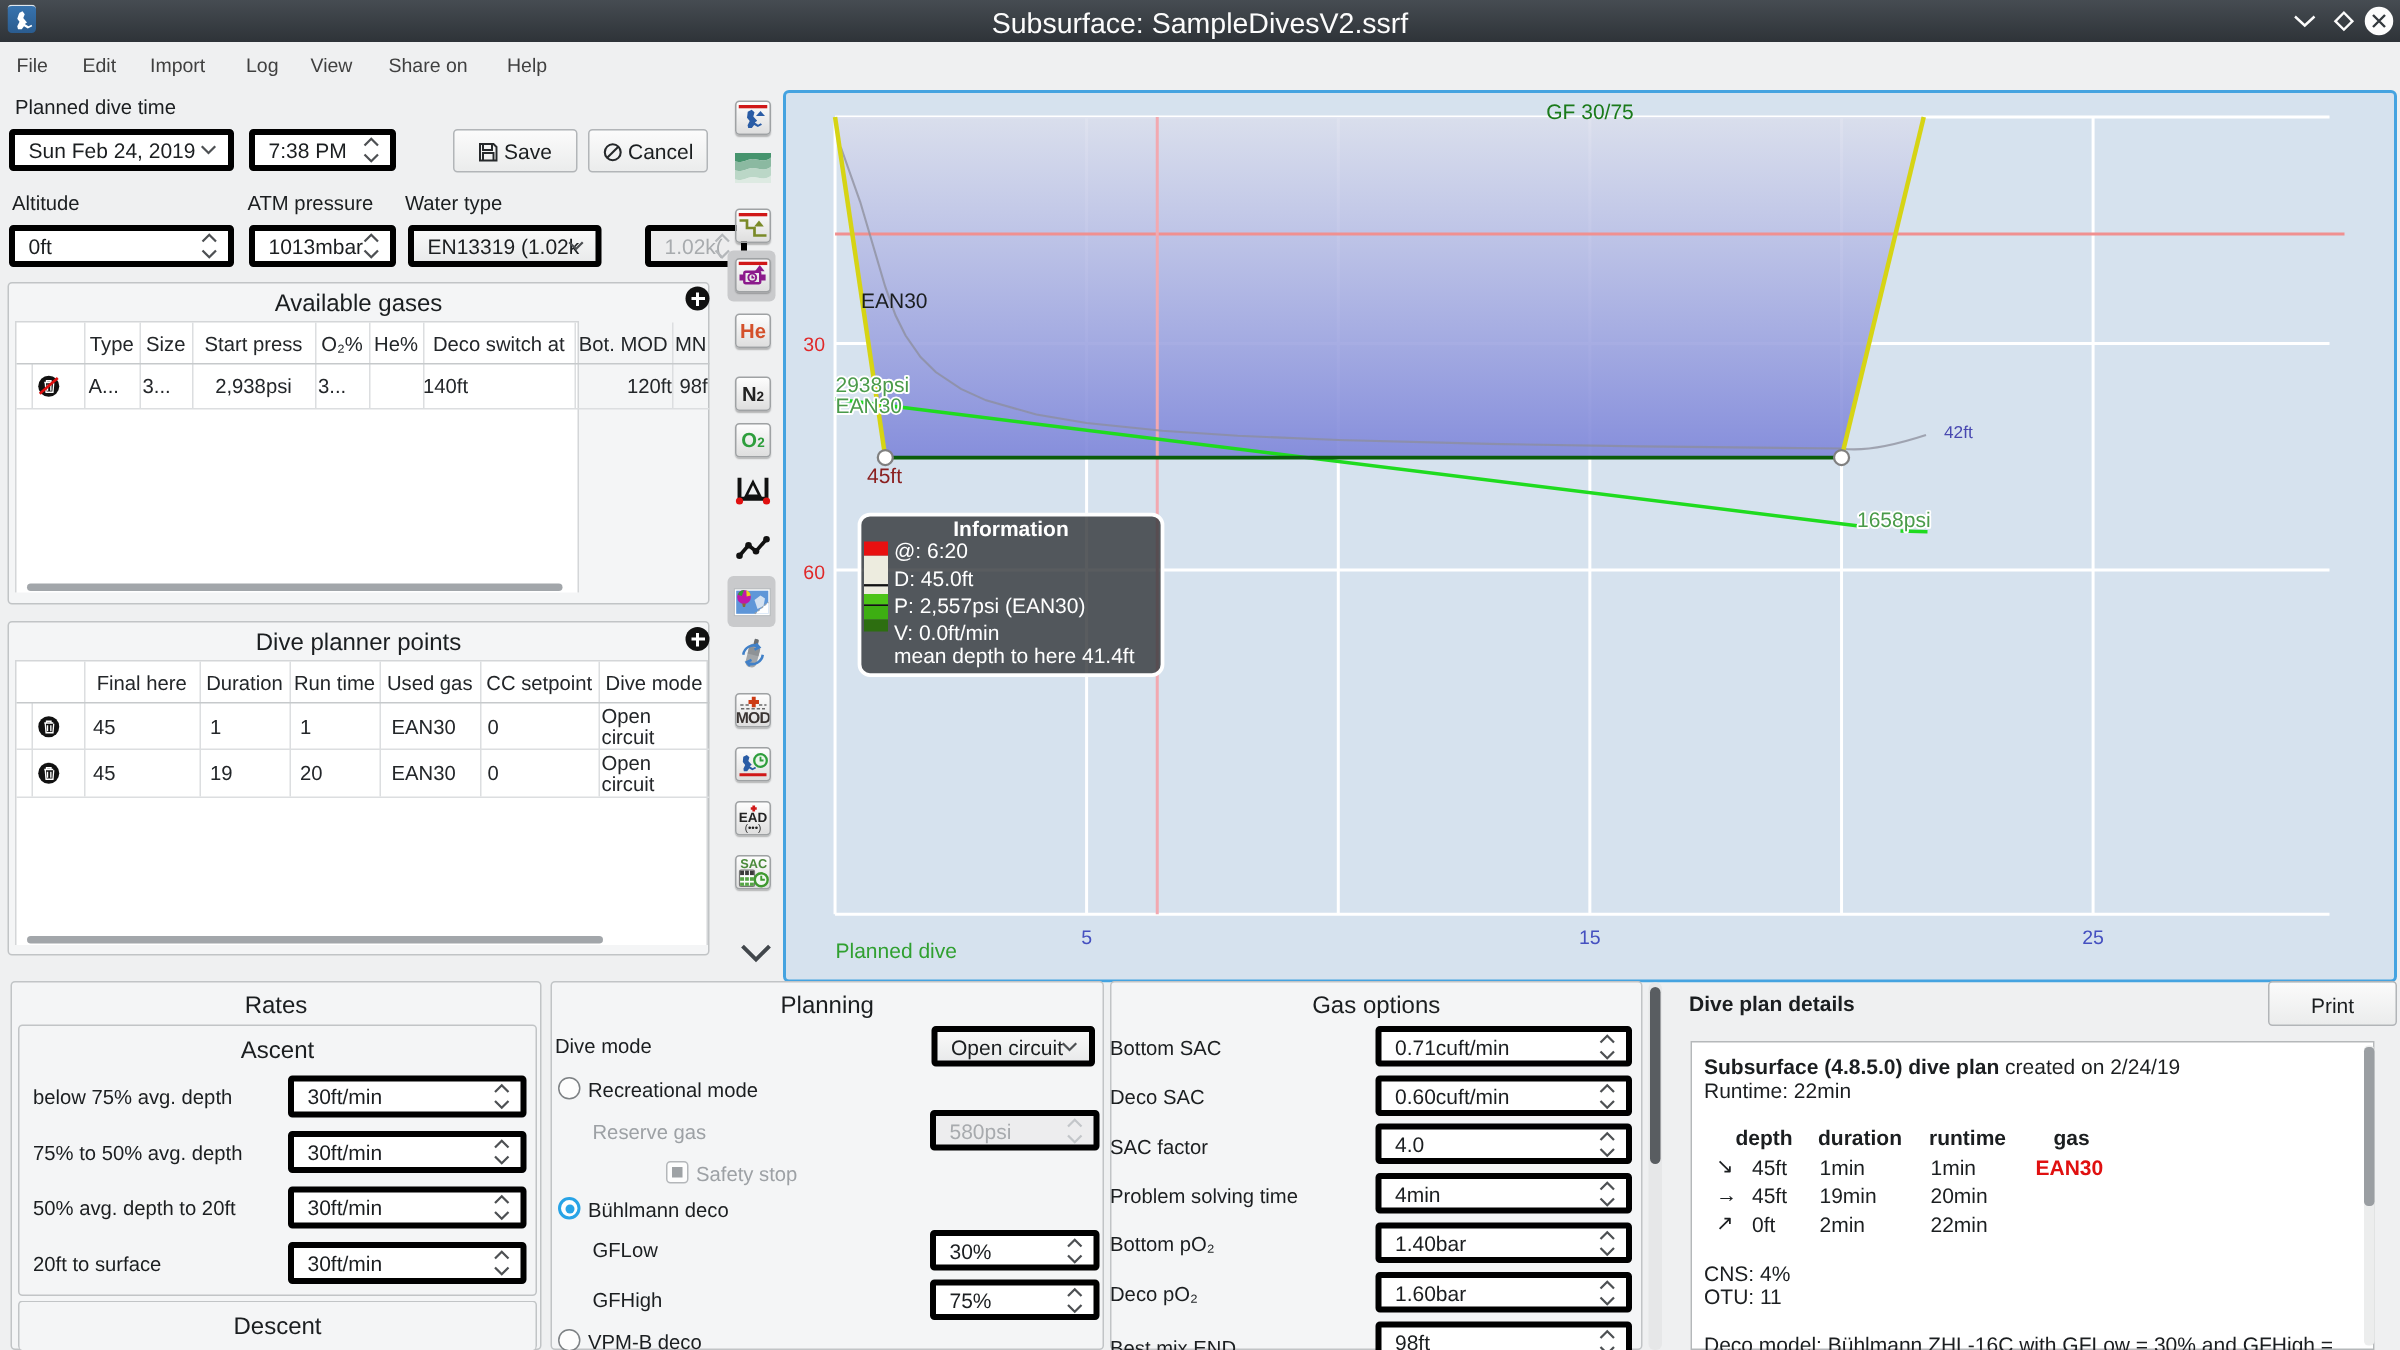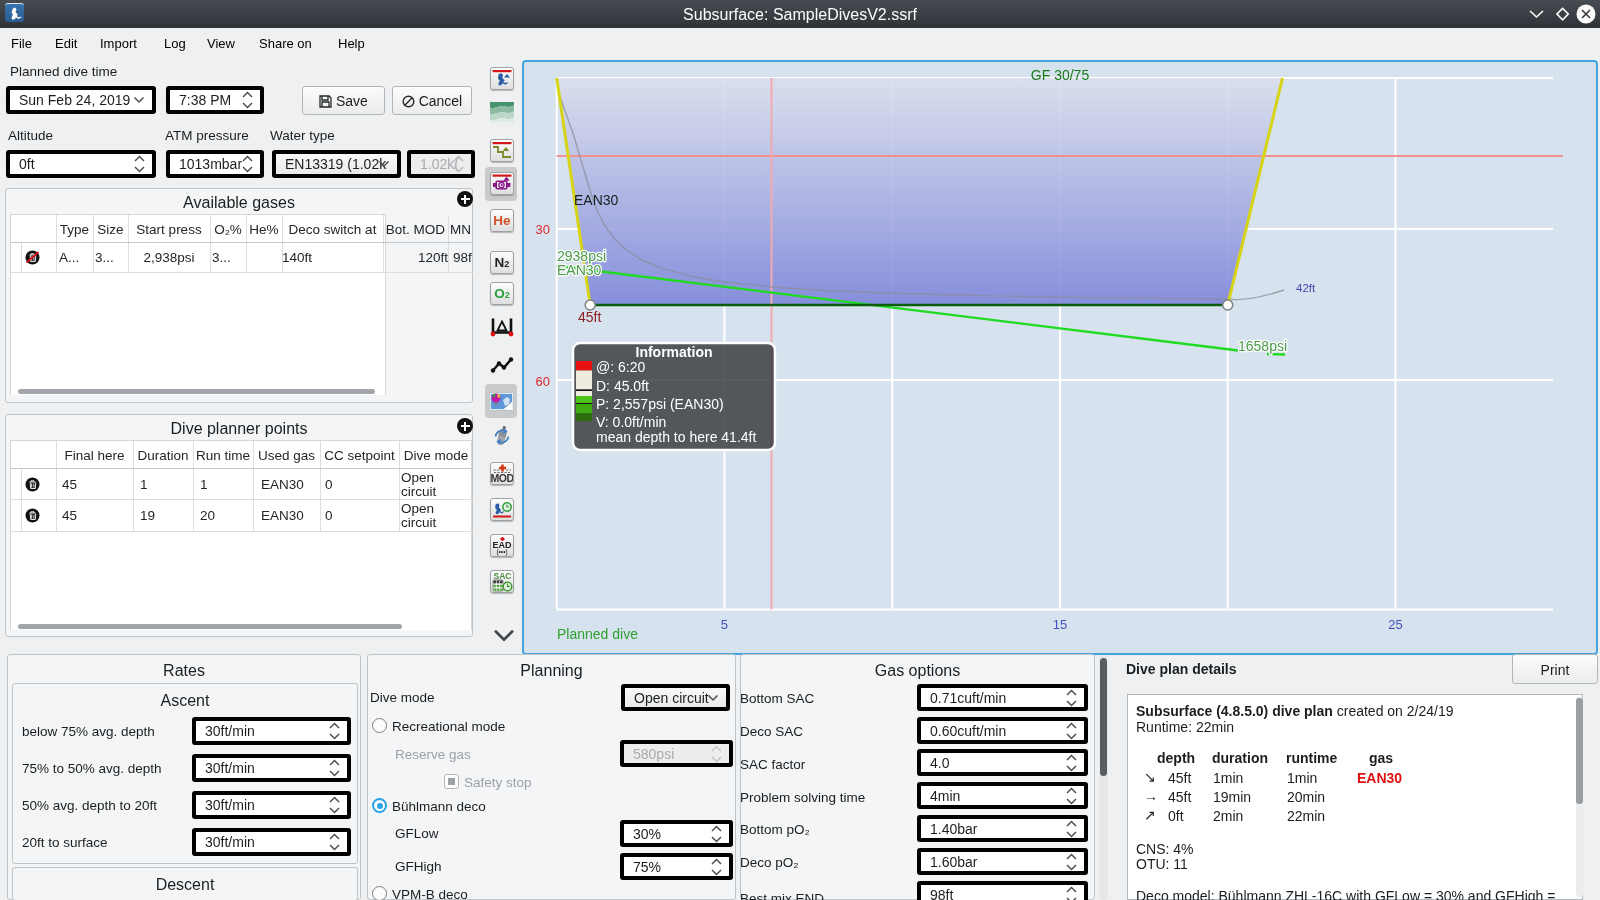--- a/index.html
+++ b/index.html
@@ -1,25 +1,25 @@
 <!DOCTYPE html>
 <html><head>
 <meta charset="utf-8">
 <style>
 * { margin:0; padding:0; box-sizing:border-box; }
 html,body { width:1600px; height:900px; overflow:hidden; }
 body { font-family:"Liberation Sans", sans-serif; font-size:13.5px; color:#1b1e20; background:#eff0f1; position:relative; }
 .abs { position:absolute; }
 
 #titlebar { position:absolute; left:0; top:0; width:1600px; height:28px; background:linear-gradient(#464c52,#2e3338); color:#fcfcfc; }
-#titlebar .title { position:absolute; left:0; right:0; top:6px; text-align:center; font-size:16px; color:#fcfcfc; }
+#titlebar .title { position:absolute; left:0; right:0; top:6px; text-align:center; font-size:19px; color:#fcfcfc; }
 #appicon { position:absolute; left:5px; top:3px; width:19px; height:19px; background:linear-gradient(#3873ae,#2a5c8f); border-radius:3px; border-top:1px solid #dfe7ee; }
 
 #menubar { position:absolute; left:0; top:28px; width:1600px; height:30px; background:#eff0f1; }
-#menubar span { position:absolute; top:8px; font-size:13px; color:#000000; }
+#menubar span { position:absolute; top:8px; font-size:13px; color:#404040; }
 
 .lbl { position:absolute; font-size:13.5px; color:#1b1e20; }
 .lbl.gray { color:#9da1a5; }
 
 .field { position:absolute; background:#fff; border:4px solid #000000; border-radius:3px; font-size:14px; color:#1b1e20; }
 .field .val { position:absolute; left:9px; top:50%; transform:translateY(-50%); white-space:nowrap; }
 .field.dis { background:#ededee; color:#a8abae; }
 .field.combo2 { background:linear-gradient(#f9f9f9,#e9eaeb); }
 .btn { position:absolute; background:linear-gradient(#fbfbfb,#ebecec); border:1px solid #b2b5b8; border-radius:3px; font-size:14px; color:#1b1e20; text-align:center; }
 
@@ -122,21 +122,21 @@
       <path d="M2 8 L6.5 3.5 L11 8" stroke="#4d5053" stroke-width="1.5" fill="none"></path>
       <path d="M2 14 L6.5 18.5 L11 14" stroke="#4d5053" stroke-width="1.5" fill="none"></path>
     </svg>
 </div>
 <div class="field combo2" style="left:272px;top:150px;width:129px;height:28px">
     <span class="val">EN13319 (1.02k</span>
   <svg class="comboarr" width="12" height="8" viewBox="0 0 12 8">
       <path d="M1.5 1.5 L6 6 L10.5 1.5" stroke="#4d5053" stroke-width="1.5" fill="none"></path>
     </svg>
 </div>
-<div class="field dis" style="left:407px;top:150px;width:68px;height:28px">
+<div class="field dis" style="left:430px;top:150px;width:68px;height:28px">
     <span class="val">1.02k(</span>
   <svg class="spinarr" width="13" height="22" viewBox="0 0 13 22">
       <path d="M2 8 L6.5 3.5 L11 8" stroke="#b4b7ba" stroke-width="1.5" fill="none"></path>
       <path d="M2 14 L6.5 18.5 L11 14" stroke="#b4b7ba" stroke-width="1.5" fill="none"></path>
     </svg>
 </div>
 
 <div class="gbox" style="left:5px;top:188px;width:468px;height:215px">
   <div class="gtitle" style="top:5px">Available gases</div>
 </div>

